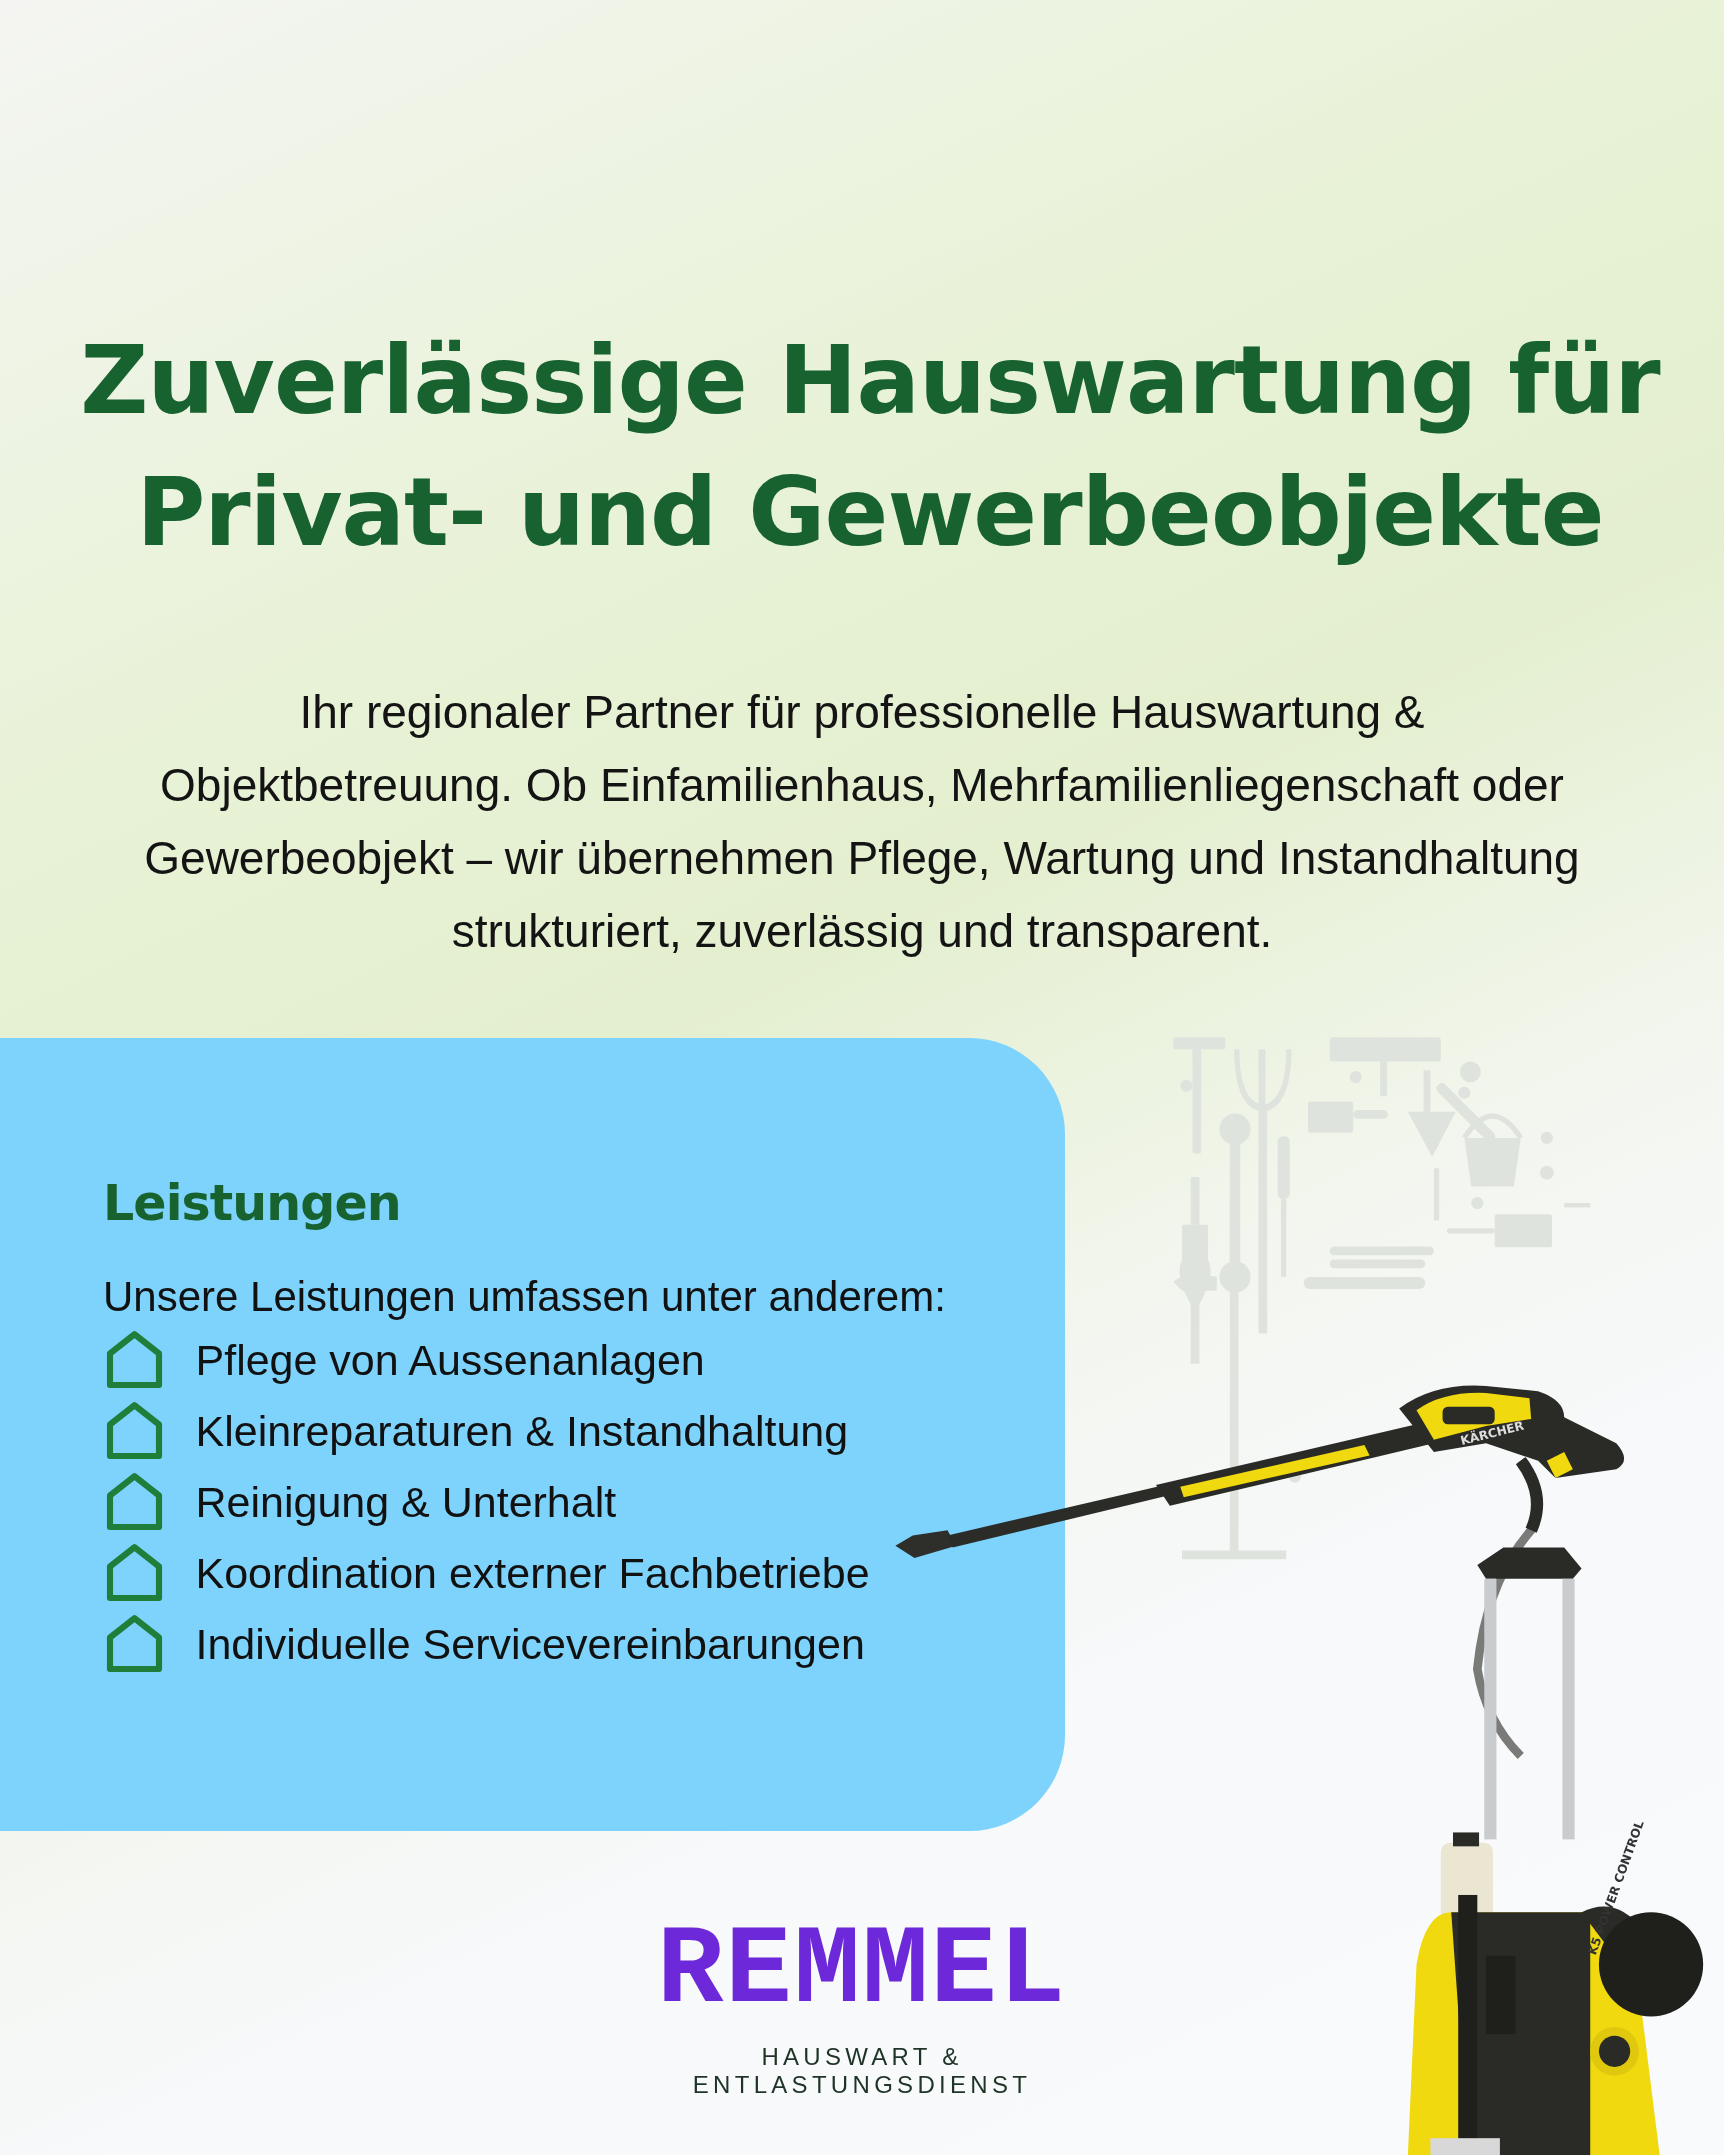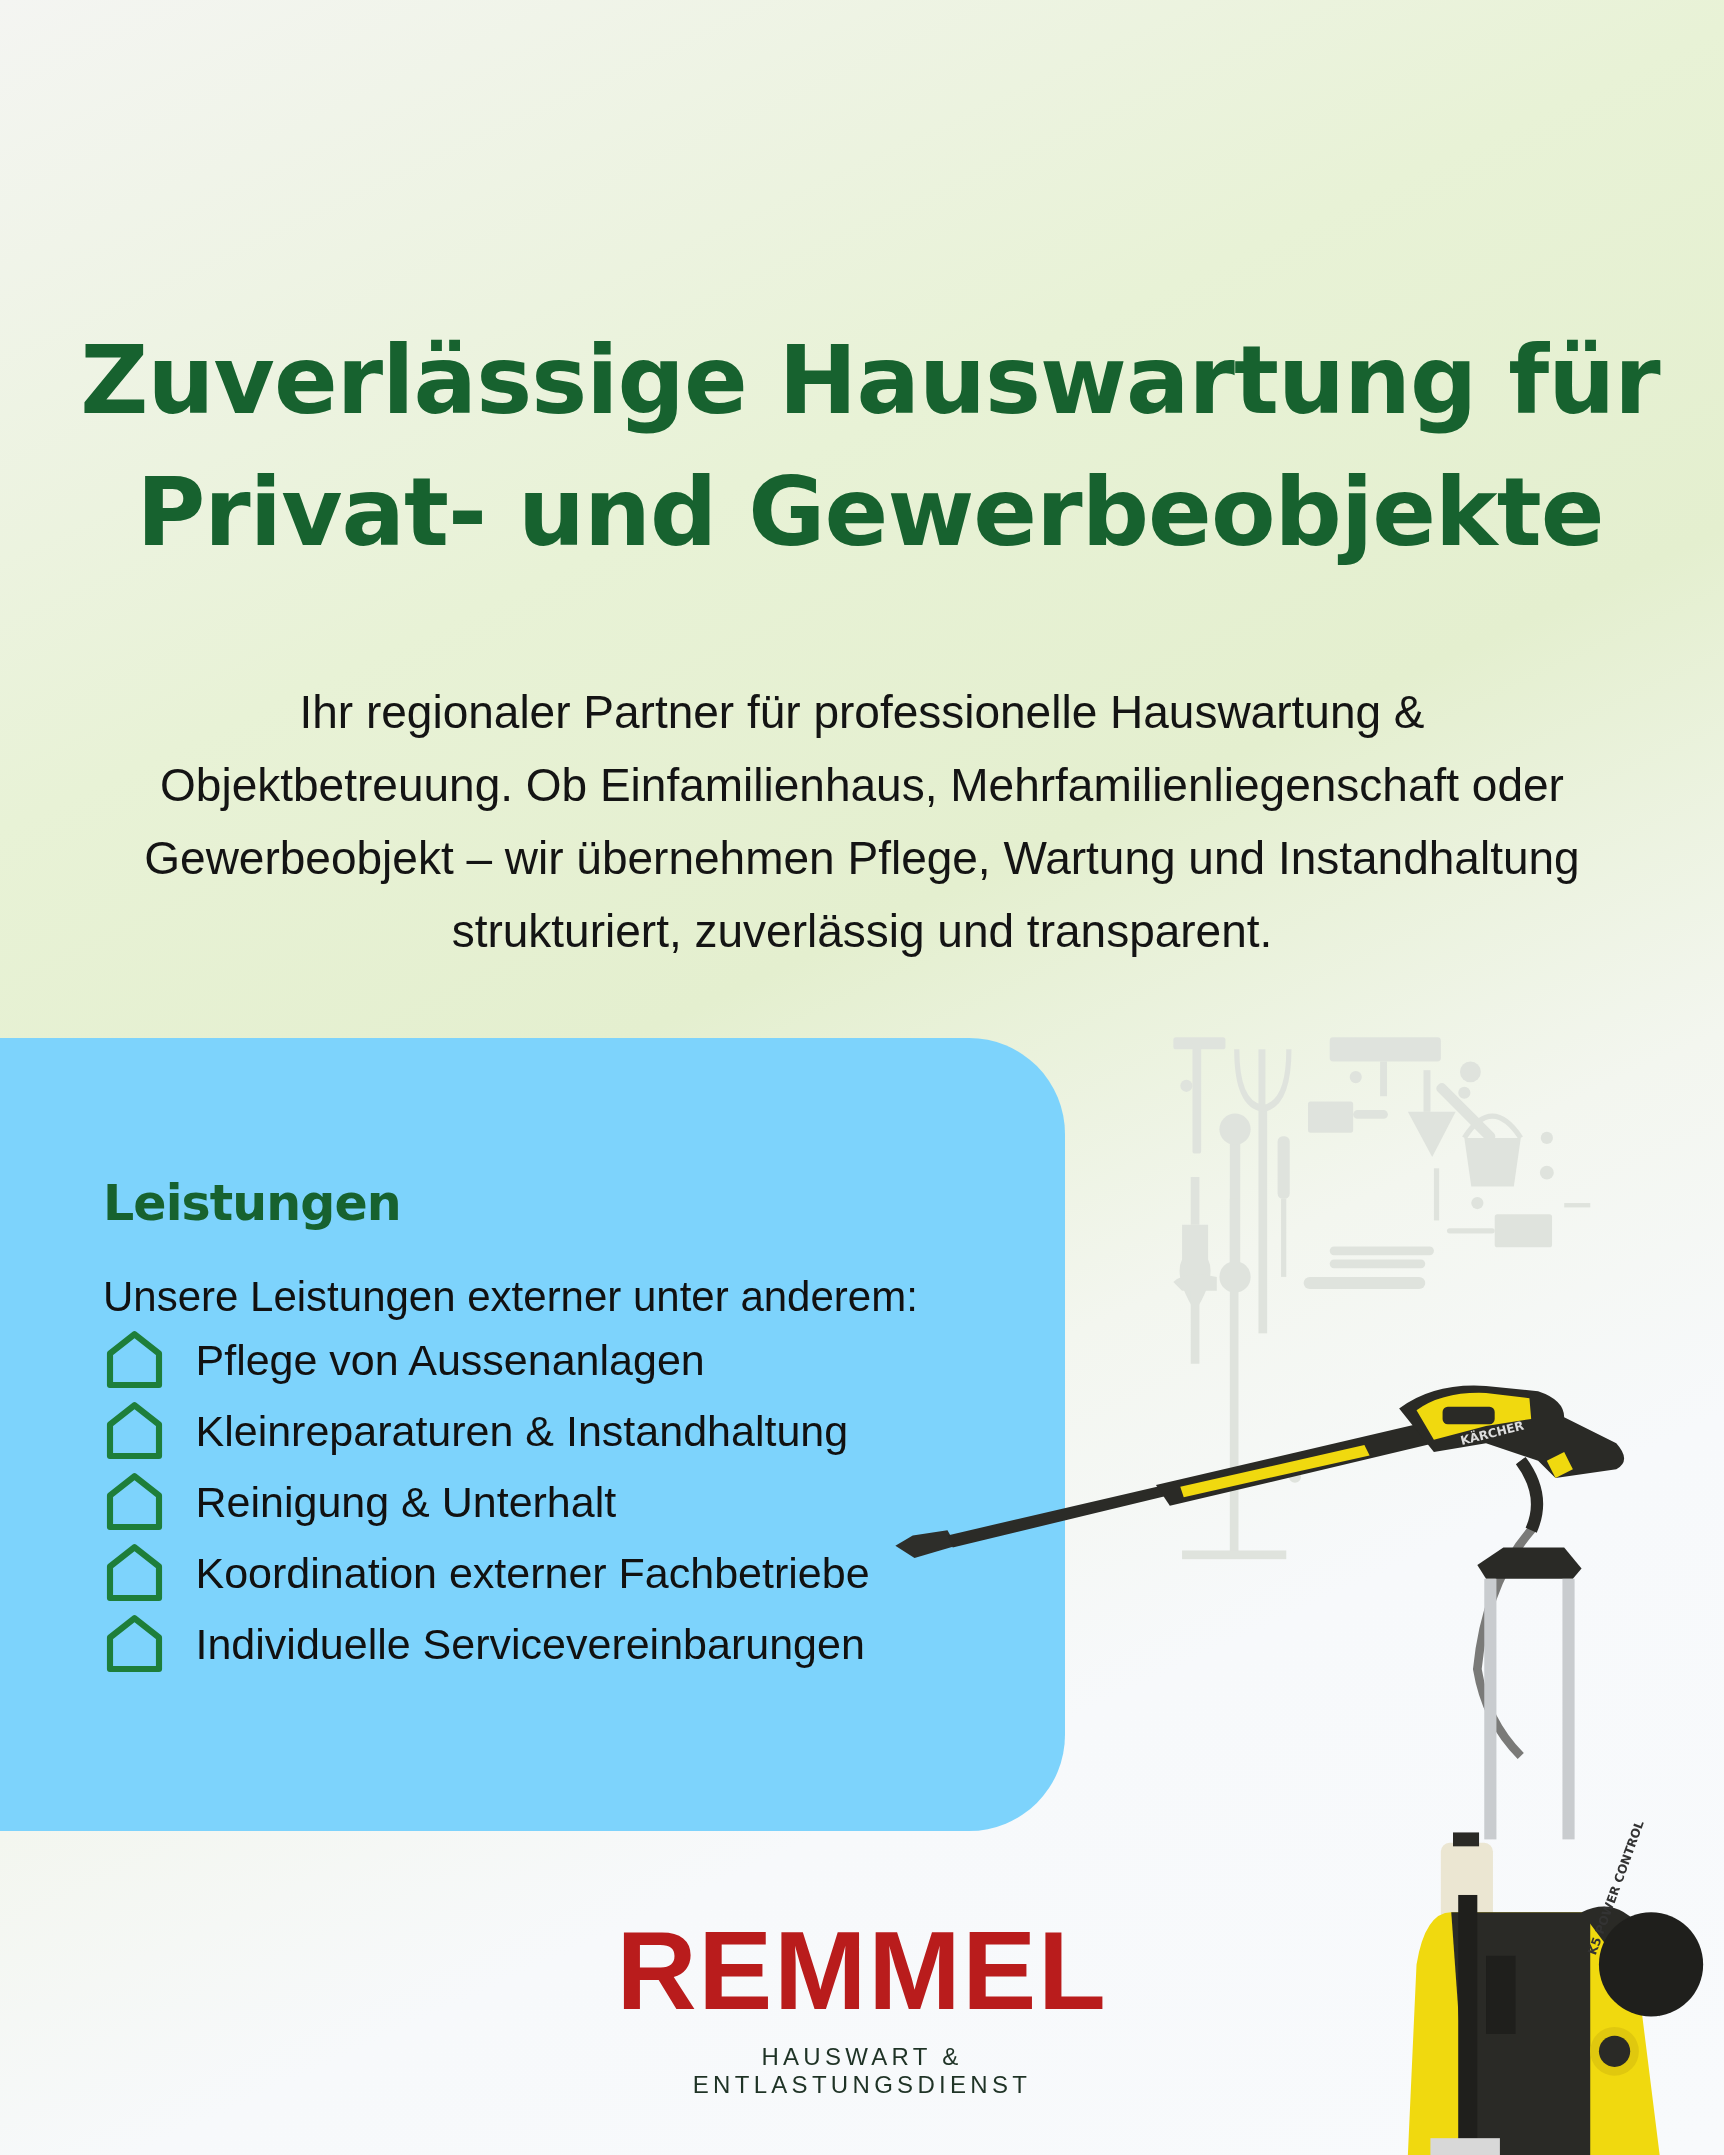--- a/index.html
+++ b/index.html
@@ -38,22 +38,22 @@
     .services-list li {
       display: flex; align-items: center; height: 71px; font-size: 43px; color: #111;
     }
     .house-icon { width: 63px; height: 63px; margin-right: 29.5px; flex: none; }
     .tools-bg { position: absolute; left: 1147px; top: 1025px; width: 487px; height: 608px; }
     .washer { position: absolute; left: 878px; top: 1356px; width: 846px; height: 800px; }
     .logo {
       position: absolute; left: 608px; top: 1916px; width: 508px; text-align: center;
     }
     .logo-word {
-      font-family: Liberation Sans, sans-serif; font-weight: bold;
-      color: #b91c1c; font-size: 111px; line-height: 111px; letter-spacing: 1.7px;
+      font-family: Liberation Mono, monospace; font-weight: bold;
+      color: #6d28d9; font-size: 111px; line-height: 111px; letter-spacing: 1.7px;
     }
     .logo-tagline {
       margin-top: 15.6px; font-size: 24px; letter-spacing: 4.3px; color: #1f3326;
     }
   </style>
 </head>
 <body>
 
 <h1 class="hero-title">
   <span>Zuverlässige Hauswartung für</span>
@@ -133,21 +133,21 @@
     <circle cx="365" cy="78" r="7"></circle>
     <circle cx="460" cy="130" r="7"></circle>
     <circle cx="460" cy="170" r="8"></circle>
     <circle cx="380" cy="205" r="7"></circle>
     <circle cx="170" cy="520" r="7"></circle>
     <circle cx="350" cy="430" r="8"></circle>
 </svg>
 
 <div class="services-card">
   <h2 class="services-title">Leistungen</h2>
-  <p class="services-lead">Unsere Leistungen externer unter anderem:</p>
+  <p class="services-lead">Unsere Leistungen umfassen unter anderem:</p>
   <ul class="services-list">
     <li>
       <svg class="house-icon" viewBox="0 0 72 72">
           <path d="M36 6 L64 28 L64 64 L8 64 L8 28 Z" fill="none" stroke="#1e7e3a" stroke-width="7" stroke-linejoin="round"></path>
         </svg>
       <span>Pflege von Aussenanlagen</span>
     </li>
     <li>
       <svg class="house-icon" viewBox="0 0 72 72">
           <path d="M36 6 L64 28 L64 64 L8 64 L8 28 Z" fill="none" stroke="#1e7e3a" stroke-width="7" stroke-linejoin="round"></path>

